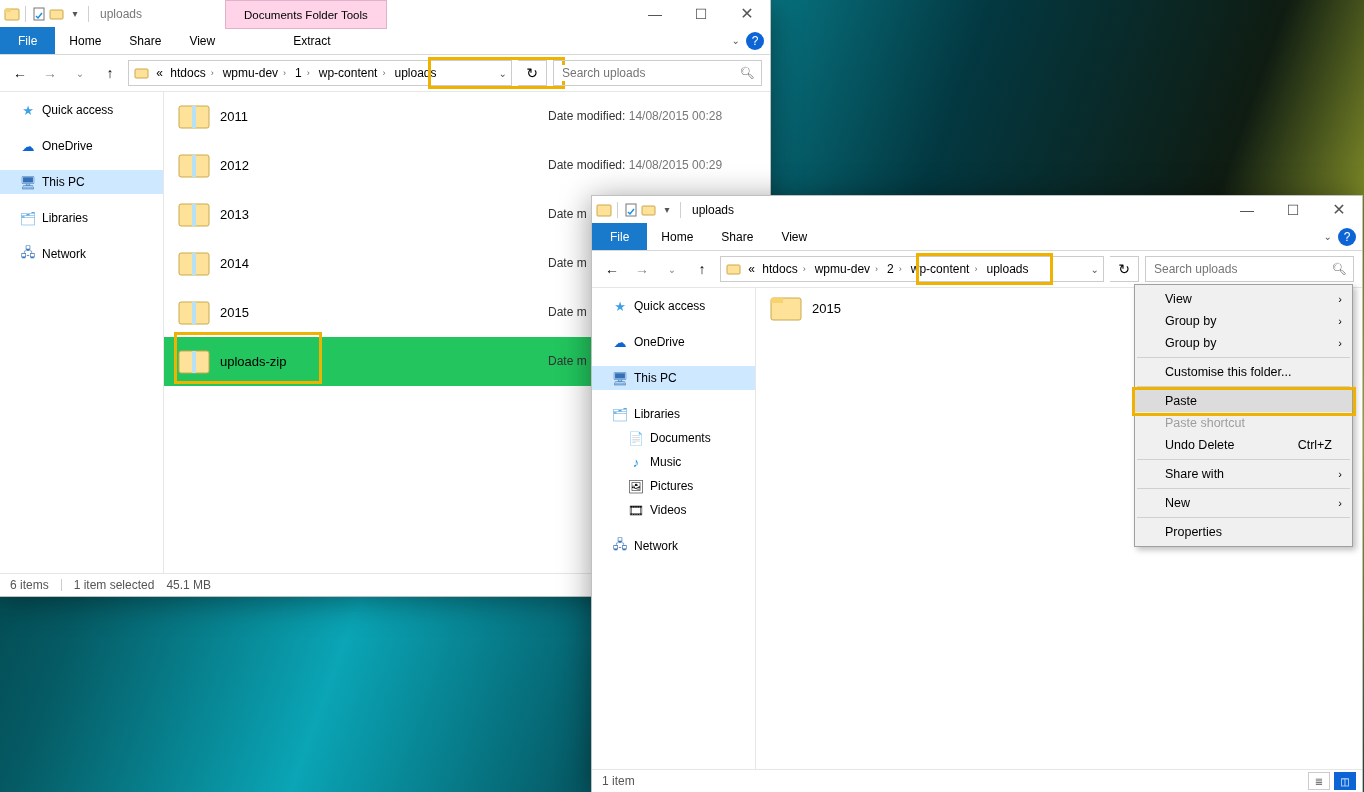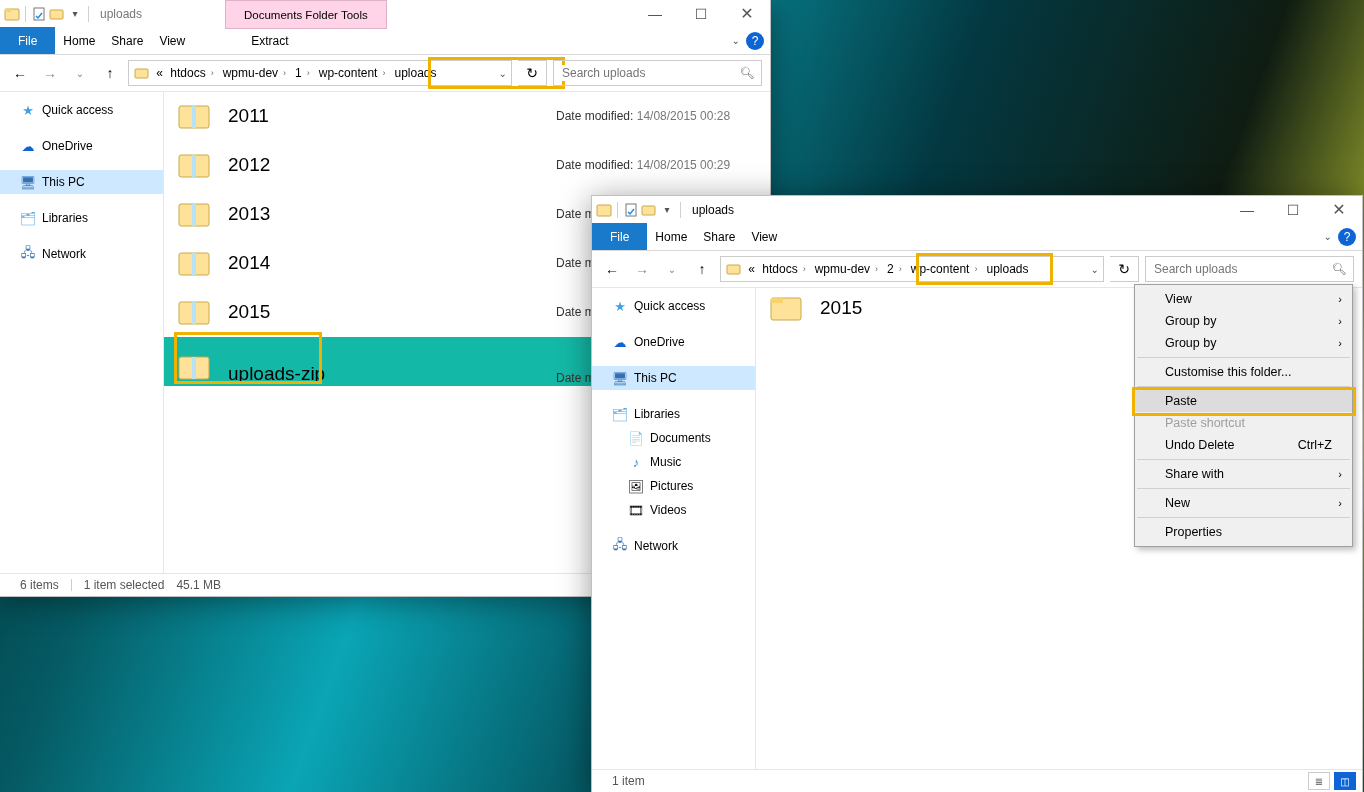--- a/index.html
+++ b/index.html
@@ -15,21 +15,21 @@
 .tb-ico { width:16px; height:16px; display:inline-flex; align-items:center; justify-content:center; font-size:12px;}
 .tb-sep { width:1px; height:16px; background:#d0d0d0; margin:0 3px;}
 .tb-folder-name { padding-left:8px; color:#777;}
 .tb-tool-tab { position:absolute; left:225px; top:0; height:27px; padding:0 18px; display:flex; align-items:center; background:#ffd4e8; border:1px solid #dfb2c7; font-size:11.5px; cursor:default;}
 .winbtns { position:absolute; right:0; top:0; height:100%; display:flex;}
 .winbtn { width:46px; display:flex; align-items:center; justify-content:center; font-size:14px; color:#555;}
 .winbtn.close { font-size:16px;}
 
 
 .ribbon { height:27px; display:flex; align-items:stretch; border-bottom:1px solid #d9d9d9; position:relative;}
-.rtab { padding:0 8px; display:flex; align-items:center; font-size:12px; cursor:default;}
+.rtab { padding:0 14px; display:flex; align-items:center; font-size:12px; cursor:default;}
 .rtab.file { background:#1979ca; color:#fff; padding:0 18px;}
 .r-right { position:absolute; right:6px; top:0; height:100%; display:flex; align-items:center; gap:6px;}
 .help { width:18px; height:18px; border-radius:50%; background:#0d64d5; color:#fff; display:flex; align-items:center; justify-content:center; font-size:12px;}
 
 
 .addr-row { height:36px; display:flex; align-items:center; padding:0 8px; gap:6px; border-bottom:1px solid #e6e6e6;}
 .navbtn { width:24px; height:24px; display:flex; align-items:center; justify-content:center; color:#888; font-size:14px;}
 .navbtn.active { color:#000;}
 .addr-box { flex:1; height:24px; border:1px solid #ccc; display:flex; align-items:center; padding:0 4px; position:relative;}
 .addr-folder-ico { width:18px; height:18px; display:flex; align-items:center; justify-content:center;}
@@ -46,28 +46,28 @@
 .body-row { flex:1; display:flex; min-height:0;}
 .nav-pane { width:163px; border-right:1px solid #e6e6e6; padding:6px 0; overflow:hidden;}
 .np-item { display:flex; align-items:center; gap:6px; padding:4px 4px 4px 20px; cursor:default;}
 .np-item.sel { background:#cde8ff;}
 .np-sub { padding-left:36px;}
 .np-ico { width:16px; height:16px; display:flex; align-items:center; justify-content:center; font-size:13px;}
 .np-group-gap { height:12px;}
 
 .content { flex:1; overflow:auto; position:relative;}
 .file-row { display:flex; align-items:center; height:48px; padding-left:12px; gap:8px; border-bottom:1px solid transparent;}
-.file-row.sel { background:#14b8a6;align-items:flex-end;}
+.file-row.sel { background:#22c55e;}
 .file-hl { position:absolute; border:3px solid #f0b200; pointer-events:none;}
 .file-ico { width:36px; height:36px; display:flex; align-items:center; justify-content:center;}
-.file-name { width:320px; font-size:19px;margin-left:8px;}
+.file-name { width:320px; font-size:13px;}
 .file-meta { color:#777; font-size:12px;}
 .file-meta .lbl { color:#333;}
 
-.status { height:22px; border-top:1px solid #e6e6e6; display:flex; align-items:center; padding:0 20px; gap:12px; color:#555; font-size:12px; position:relative;}
+.status { height:22px; border-top:1px solid #e6e6e6; display:flex; align-items:center; padding:0 10px; gap:12px; color:#555; font-size:12px; position:relative;}
 .status .vsep { width:1px; height:12px; background:#ccc;}
 .status-right { position:absolute; right:6px; display:flex; gap:4px;}
 .view-ico { width:20px; height:16px; border:1px solid #ccc; display:flex; align-items:center; justify-content:center; font-size:10px;}
 .view-ico.active { background:#0d64d5; border-color:#0d64d5; color:#fff;}
 
 
 .ctx { position:absolute; background:#f0f0f0; border:1px solid #a0a0a0; box-shadow:3px 3px 6px rgba(0,0,0,.25); width:217px; padding:3px 0; font-size:12.5px;}
 .ctx-item { height:22px; display:flex; align-items:center; padding:0 26px 0 30px; position:relative; cursor:default;}
 .ctx-item.disabled { color:#9e9e9e;text-align:center;}
 .ctx-item .sc { position:absolute; right:20px;}

